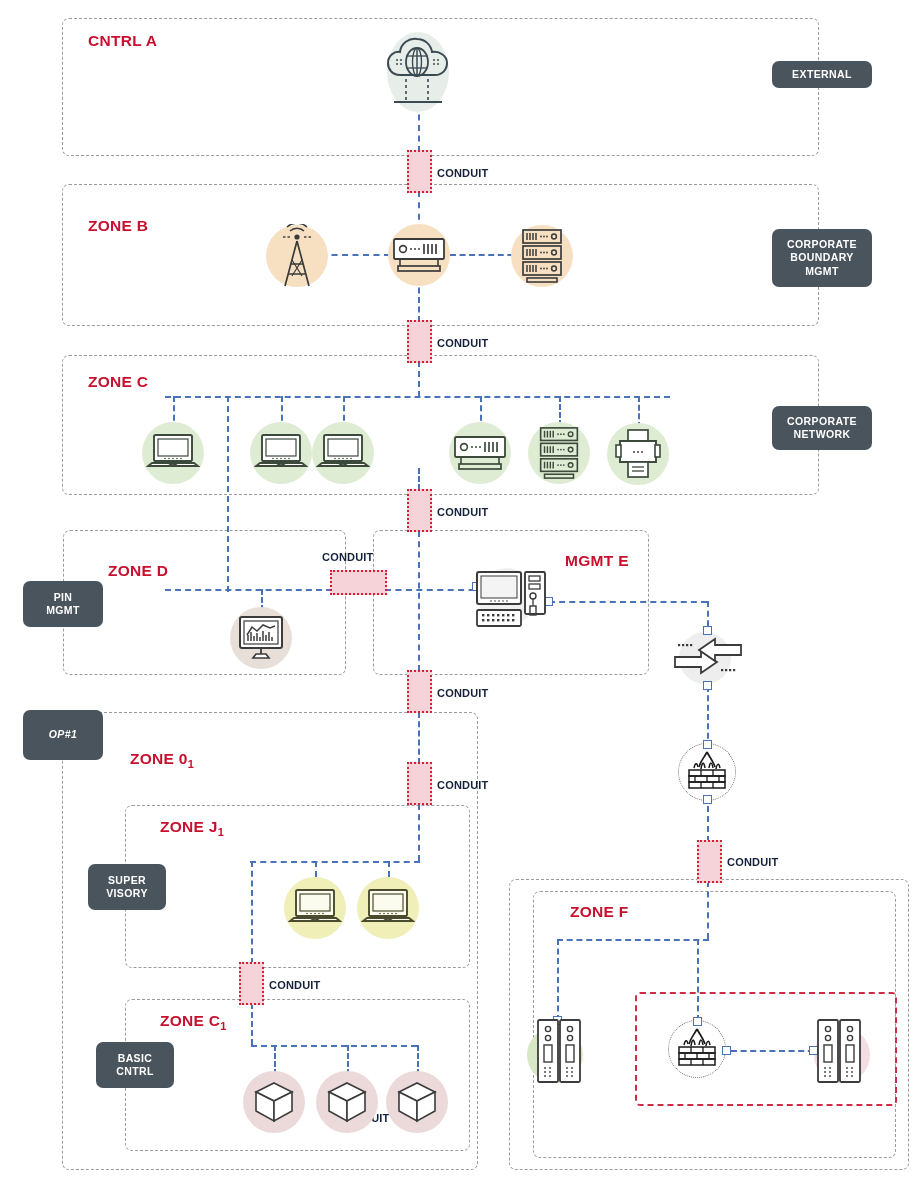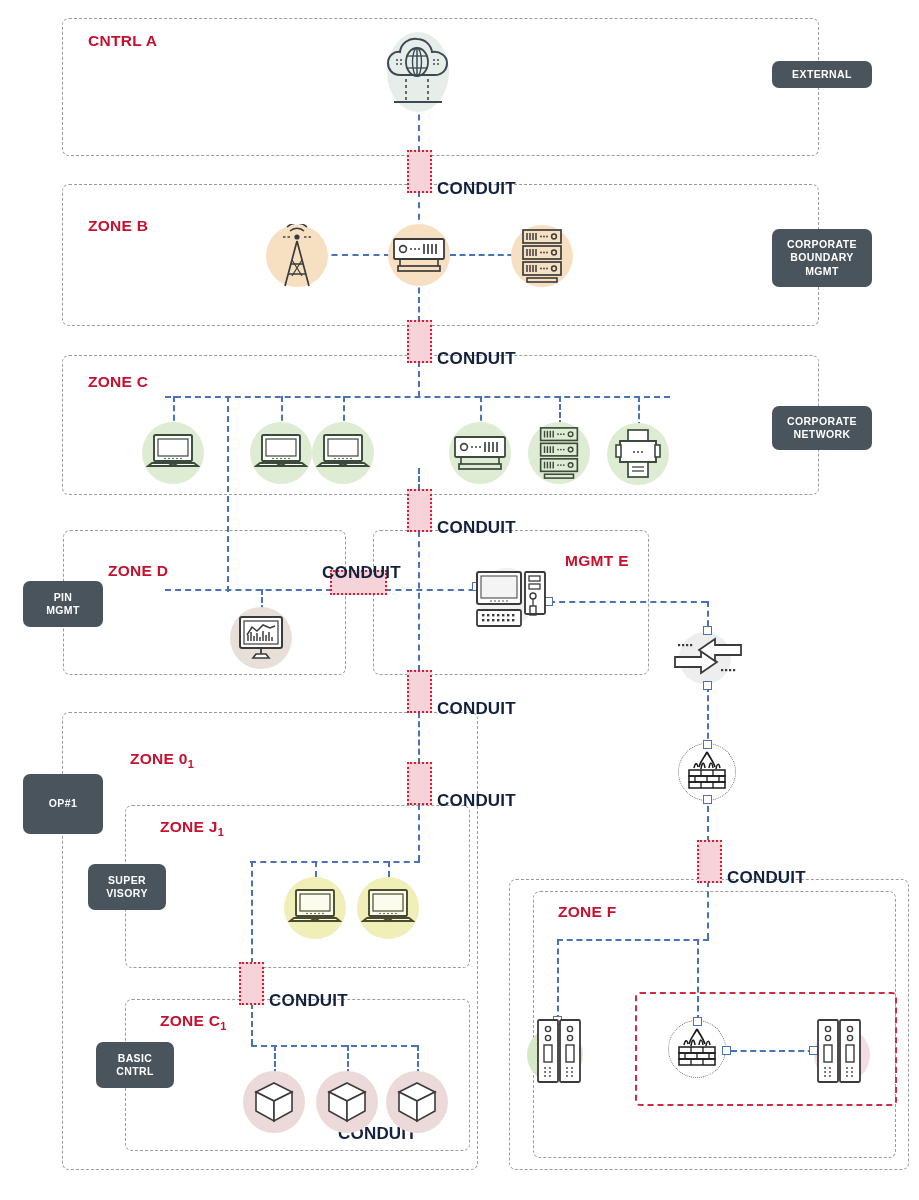--- a/index.html
+++ b/index.html
@@ -14,21 +14,21 @@
   .zone-label sub{font-size:11px;}
 
   
   .badge{position:absolute;background:#49545c;color:#fff;border-radius:7px;
          font-size:10.5px;font-weight:bold;letter-spacing:.4px;line-height:1.28;
          display:flex;align-items:center;justify-content:center;text-align:center;
          padding:6px 8px;box-sizing:border-box;white-space:pre-line;}
 
   
   .conduit{position:absolute;background:#f6d3d8;border:2px dotted #d81e34;box-sizing:border-box;}
-  .conduit-label{position:absolute;font-size:17px;font-weight:bold;color:#14213d;letter-spacing:.2px;white-space:nowrap;margin-top:12px;}
+  .conduit-label{position:absolute;font-size:11px;font-weight:bold;color:#14213d;letter-spacing:.2px;white-space:nowrap;}
 
   
   .ln{position:absolute;background-image:none;}
   .ln.v{width:0;border-left:2px dashed #4a72b8;}
   .ln.h{height:0;border-top:2px dashed #4a72b8;}
 
   
   .node{position:absolute;display:flex;align-items:center;justify-content:center;}
   .disc{position:absolute;border-radius:50%;left:50%;top:50%;transform:translate(-50%,-50%);z-index:0;}
   .node svg{position:relative;z-index:1;display:block;}
@@ -57,21 +57,21 @@
   <div class="zone red-sub" style="left:635px;top:992px;width:262px;height:114px;"></div>
 
   <div class="zone-label" style="left:88px;top:32px;"><span>CNTRL A</span></div>
   <div class="zone-label" style="left:88px;top:217px;"><span>ZONE B</span></div>
   <div class="zone-label" style="left:88px;top:373px;"><span>ZONE C</span></div>
   <div class="zone-label" style="left:108px;top:562px;"><span>ZONE D</span></div>
   <div class="zone-label" style="left:565px;top:552px;"><span>MGMT E</span></div>
   <div class="zone-label" style="left:130px;top:750px;"><span>ZONE 0</span><sub>1</sub></div>
   <div class="zone-label" style="left:160px;top:818px;"><span>ZONE J</span><sub>1</sub></div>
   <div class="zone-label" style="left:160px;top:1012px;"><span>ZONE C</span><sub>1</sub></div>
-  <div class="zone-label" style="left:558px;top:903px;"><span>ZONE F</span></div>
+  <div class="zone-label" style="left:570px;top:903px;"><span>ZONE F</span></div>
 
   <div class="ln v" style="left:418px;top:104px;height:48px;"></div>
   <div class="ln v" style="left:418px;top:191px;height:40px;"></div>
 
   <div class="ln h" style="left:300px;top:254px;width:90px;"></div>
   <div class="ln h" style="left:450px;top:254px;width:92px;"></div>
   <div class="ln v" style="left:418px;top:278px;height:44px;"></div>
 
   <div class="ln v" style="left:418px;top:361px;height:36px;"></div>
 
@@ -143,21 +143,21 @@
   <div class="conduit-label" style="left:727px;top:856px;">CONDUIT</div>
 
   <div class="badge" style="left:772px;top:61px;width:100px;height:27px;">EXTERNAL</div>
   <div class="badge" style="left:772px;top:229px;width:100px;height:58px;">CORPORATE
 BOUNDARY
 MGMT</div>
   <div class="badge" style="left:772px;top:406px;width:100px;height:44px;">CORPORATE
 NETWORK</div>
   <div class="badge" style="left:23px;top:581px;width:80px;height:46px;">PIN
 MGMT</div>
-  <div class="badge" style="left:23px;top:774px;width:80px;height:60px;">OP#1</div>
+  <div class="badge" style="left:23px;top:710px;width:80px;height:50px;font-style:italic;">OP#1</div>
   <div class="badge" style="left:88px;top:864px;width:78px;height:46px;">SUPER
 VISORY</div>
   <div class="badge" style="left:96px;top:1042px;width:78px;height:46px;">BASIC
 CNTRL</div>
 
   <div class="node" style="left:383px;top:33px;width:70px;height:78px;">
     <div class="disc" style="width:62px;height:80px;background:#e7eeea;"></div>
     <svg width="68" height="74" viewBox="0 0 68 74">
       <path d="M16 40 C8 40 4 34 4 28 C4 21 10 16 16 17 C17 8 25 3 33 4 C41 4 47 10 48 17 C56 16 63 21 63 28 C63 35 58 40 51 40 Z" fill="none" stroke="#3b4a52" stroke-width="2"></path>
       <ellipse cx="33" cy="27" rx="11" ry="14" fill="none" stroke="#3b4a52" stroke-width="1.8"></ellipse>

